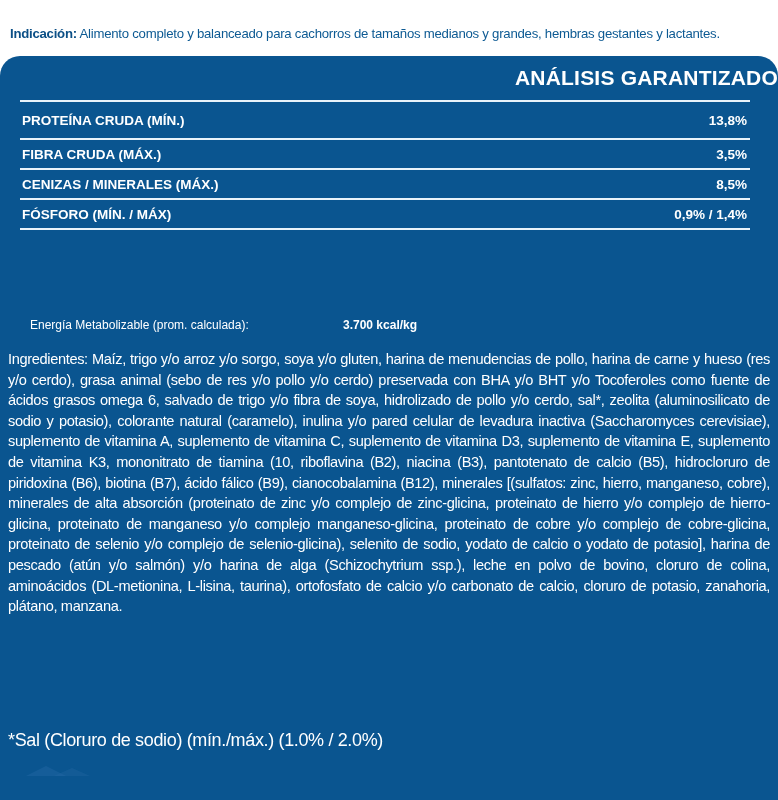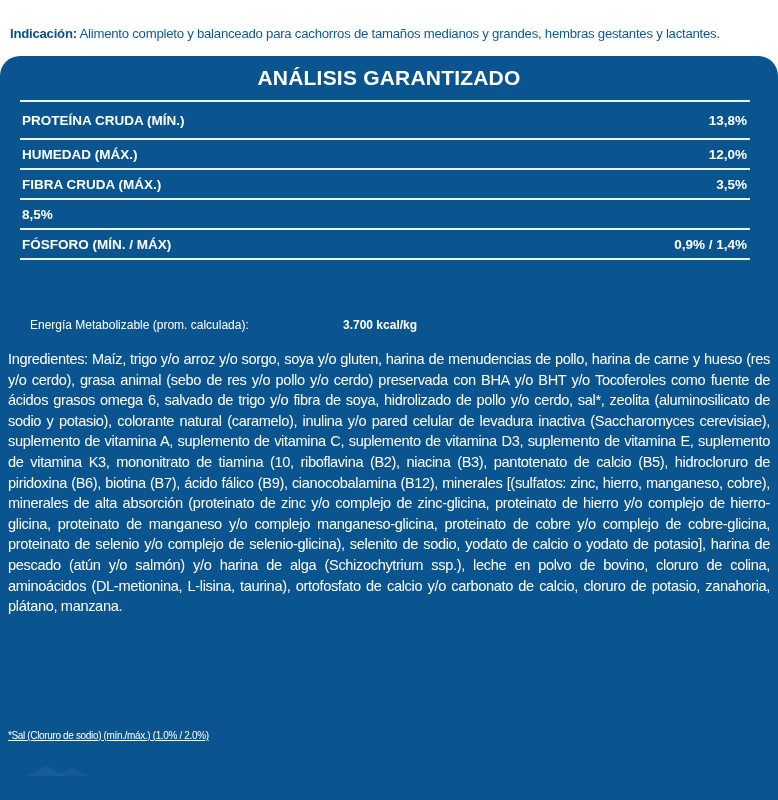--- a/index.html
+++ b/index.html
@@ -15,21 +15,21 @@
     letter-spacing: -0.25px;
   }
   .indication .lbl { font-weight: bold; color: #0b4f86; margin-top: 25px; }
   .panel {
     position: absolute; left: 0; top: 56px; width: 778px; height: 744px;
     background: #0a5590;
     border-radius: 20px 20px 0 0;
   }
   .title {
     position: absolute; left: 0; width: 778px; top: 66px;
-    text-align: center; color: #ffffff; font-weight: bold;
+    text-align: right; color: #ffffff; font-weight: bold;
     font-size: 21px; letter-spacing: 0.2px;
   }
   .table { position: absolute; left: 20px; top: 100px; width: 730px; }
   .row {
     height: 30px; border-bottom: 2px solid #e9f3fa;
     display: flex; align-items: center; justify-content: space-between;
     color: #ffffff; font-weight: bold; font-size: 13.5px;
     box-sizing: border-box; padding: 0 3px 0 2px;
   }
   .row:first-child { border-top: 2px solid #e9f3fa; height: 40px; }
@@ -42,21 +42,21 @@
     position: absolute; left: 343px; top: 318px; color: #ffffff;
     font-weight: bold; font-size: 12px;
   }
   .ingredients {
     position: absolute; left: 8px; top: 349px; width: 762px;
     color: #ffffff; font-size: 14.6px; line-height: 20.6px;
     text-align: justify; letter-spacing: -0.35px;
   }
   .footnote {
     position: absolute; left: 8px; top: 730px; color: #ffffff;
-    font-size: 10px; letter-spacing: -0.35px; text-decoration: underline;
+    font-size: 18px; letter-spacing: -0.35px;
   }
   .decor {
     position: absolute; left: 24px; top: 764px; width: 70px; height: 14px;
   }
 </style>
 </head>
 <body>
 
 <div class="indication">
   <span class="lbl">Indicación:</span><span> Alimento completo y balanceado para cachorros de tamaños medianos y grandes, hembras gestantes y lactantes.</span>
@@ -65,28 +65,25 @@
 <div class="panel"></div>
 
 <div class="title">ANÁLISIS GARANTIZADO</div>
 
 <div class="table">
   <div class="row">
     <span>PROTEÍNA CRUDA (MÍN.)</span>
     <span class="val">13,8%</span>
   </div>
   <div class="row">
-    <span>HUMEDAD (MÁX.)</span>
-    <span class="val">12,0%</span>
-  </div>
-  <div class="row">
     <span>FIBRA CRUDA (MÁX.)</span>
     <span class="val">3,5%</span>
   </div>
   <div class="row">
+    <span>CENIZAS / MINERALES (MÁX.)</span>
     <span class="val">8,5%</span>
   </div>
   <div class="row">
     <span>FÓSFORO (MÍN. / MÁX)</span>
     <span class="val">0,9% / 1,4%</span>
   </div>
 </div>
 
 <div class="energy">Energía Metabolizable (prom. calculada):</div>
 <div class="energy-val">3.700 kcal/kg</div>

